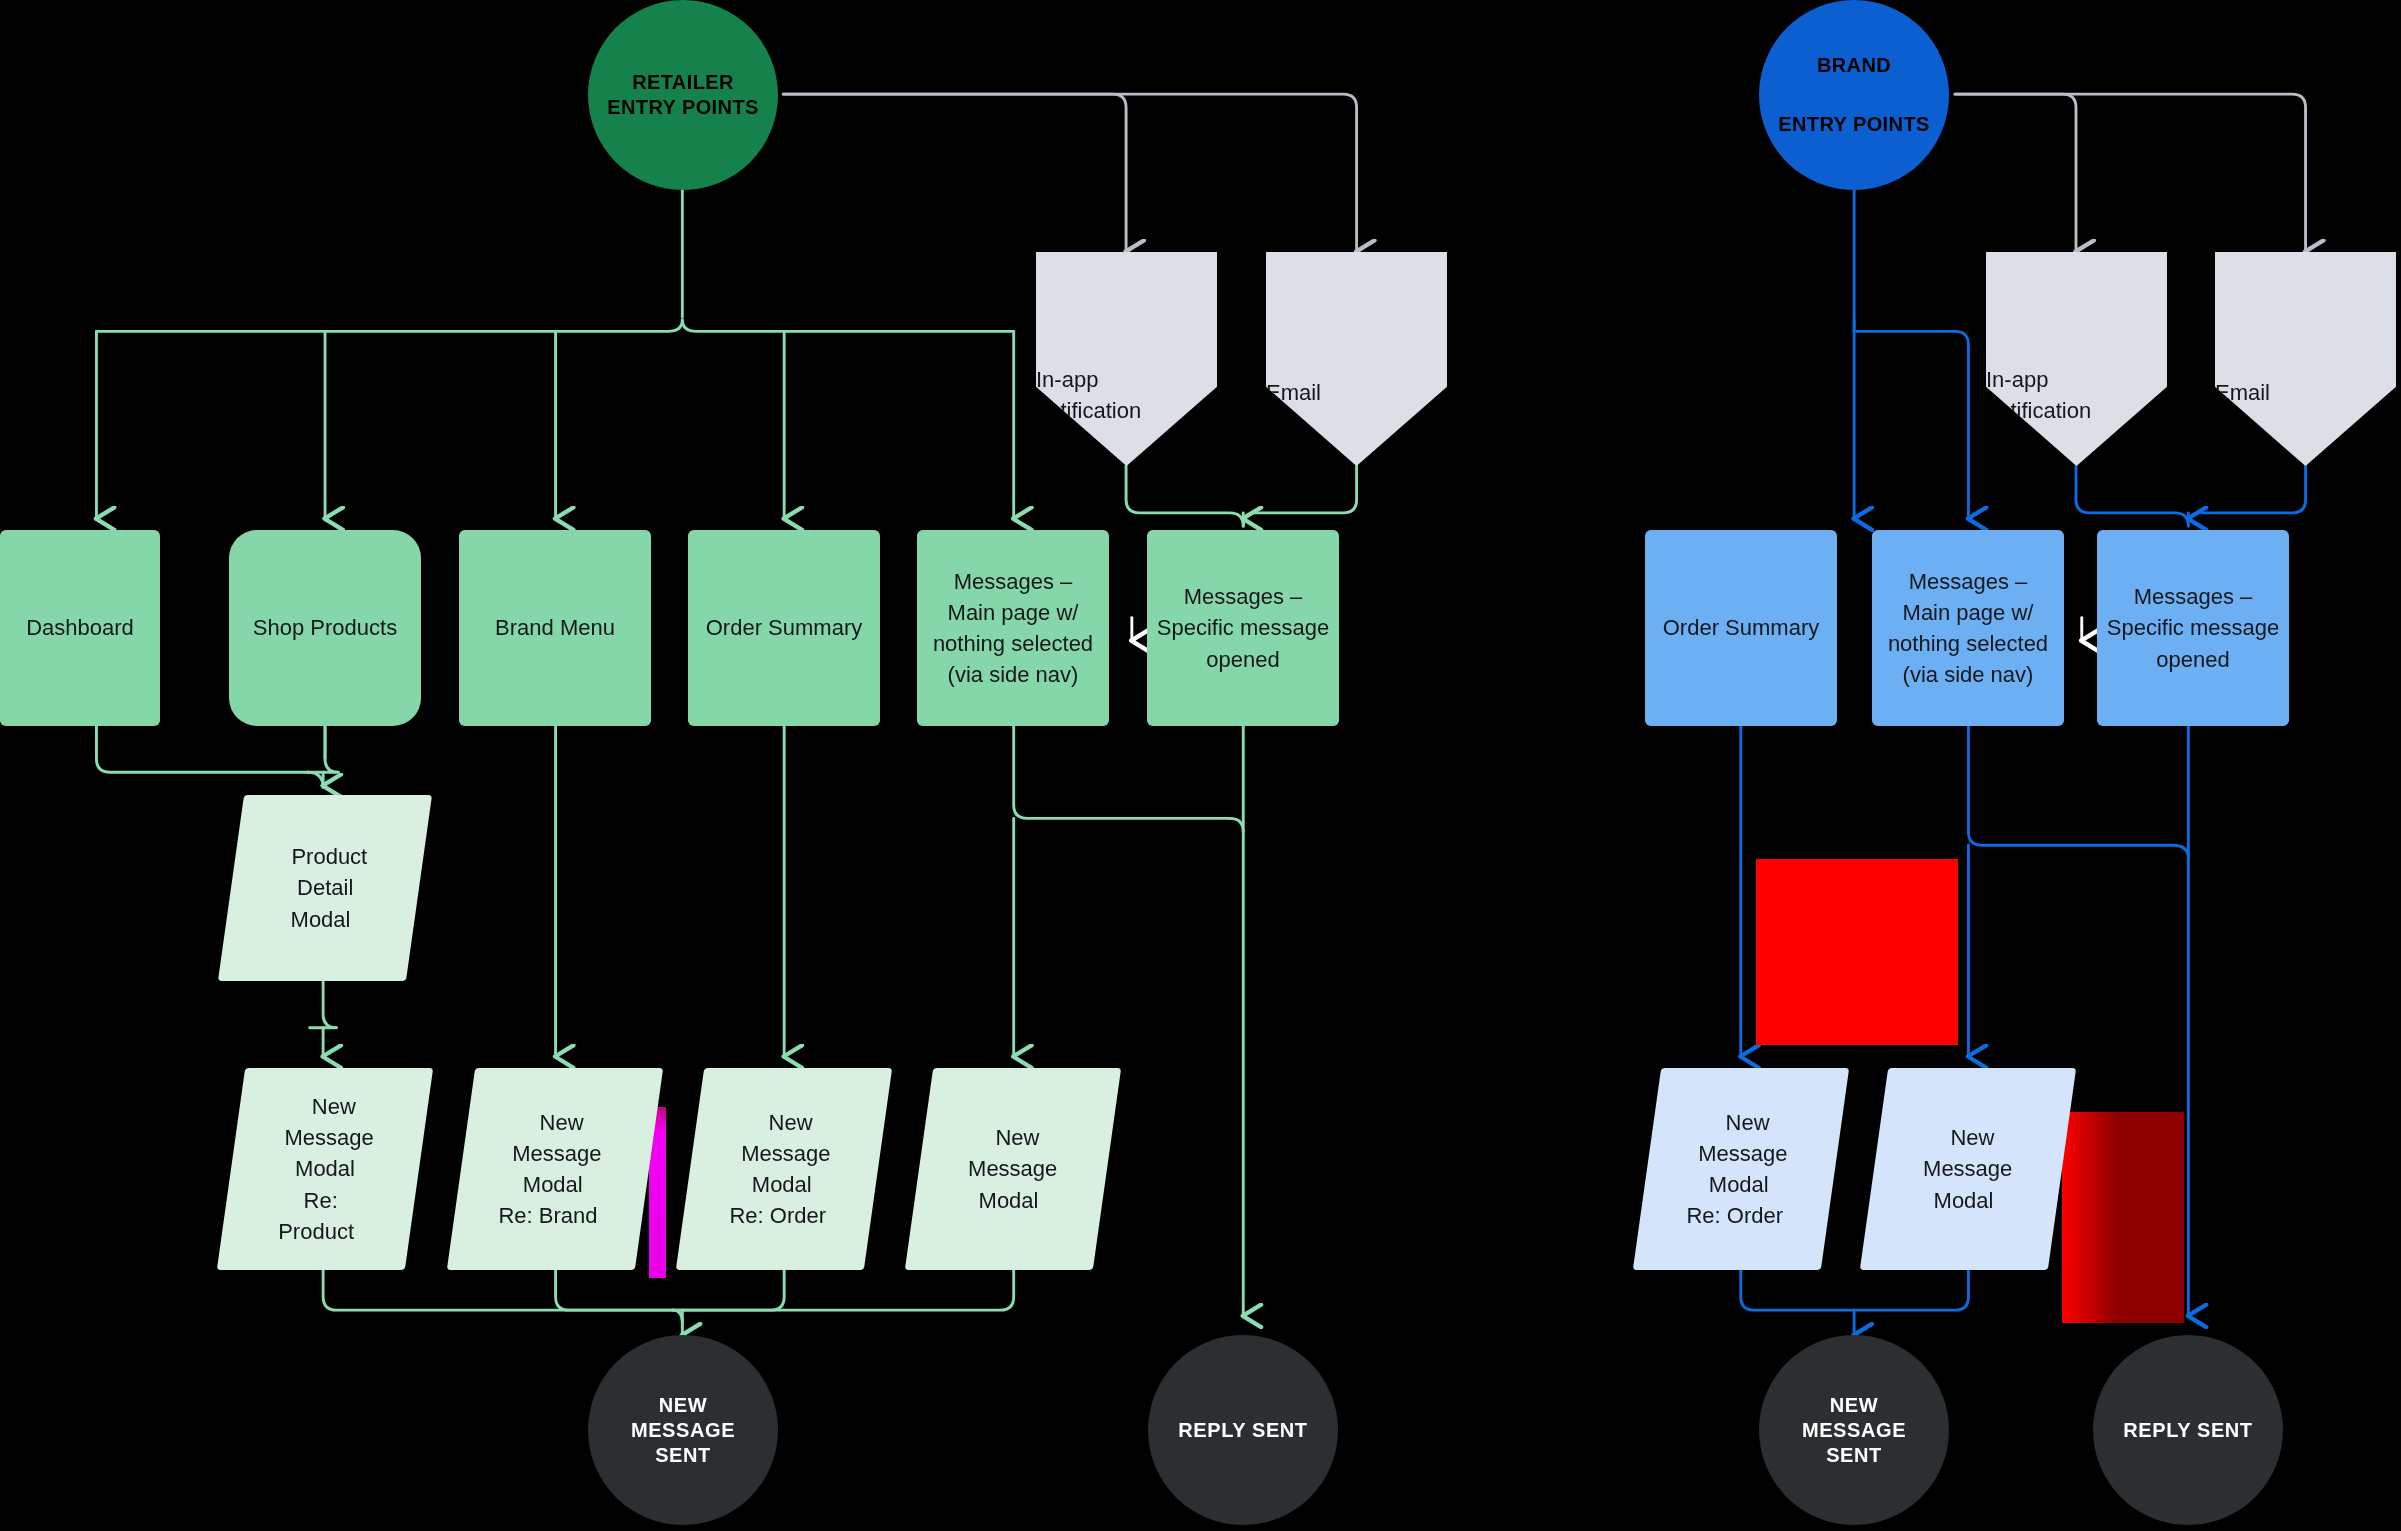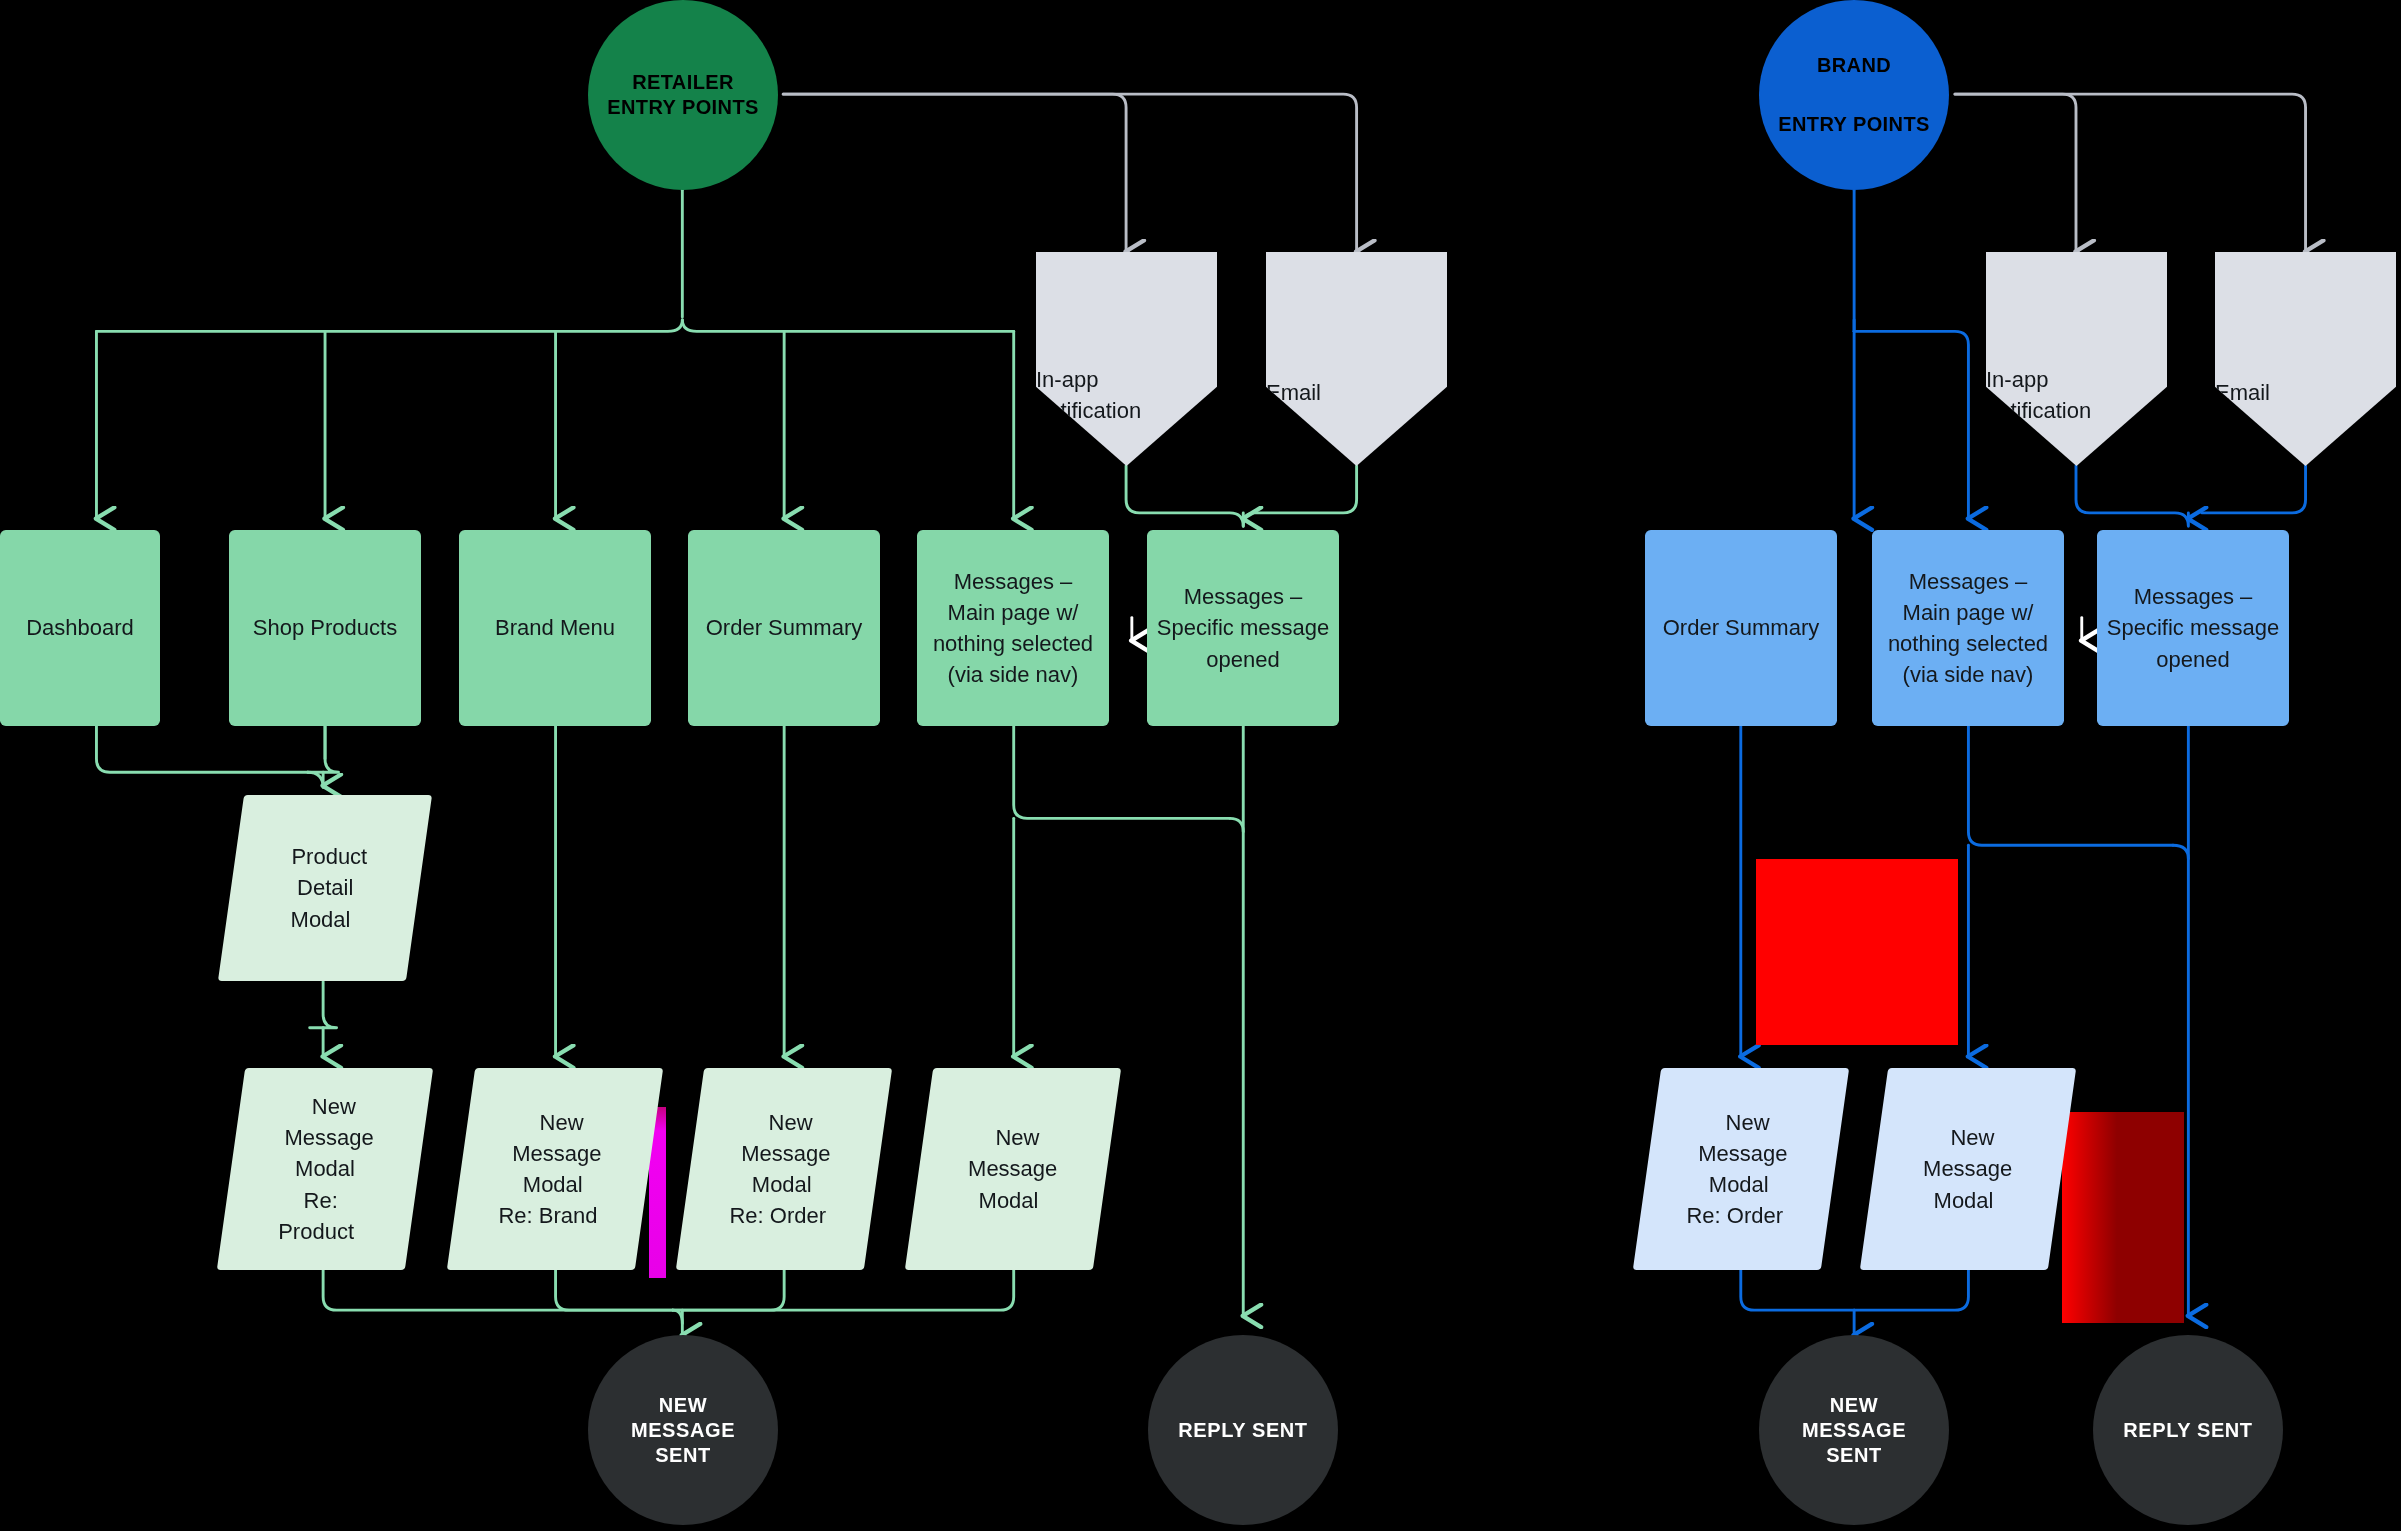--- a/index.html
+++ b/index.html
@@ -162,21 +162,21 @@
     <span>In-app</span>
     <span>notification</span>
   </div>
   <div class="node shield" style="left:1266px;top:252px;width:181px;height:214px;flex-direction:column;padding-top:69px;">
     <span>Email</span>
   </div>
 
   <div class="node rect rect-green" style="left:0px;top:530px;width:160px;height:196px;flex-direction:column;">
     <span>Dashboard</span>
   </div>
-  <div class="node rect rect-green" style="left:229px;top:530px;width:192px;height:196px;flex-direction:column;">
+  <div class="node rect rect-green" style="left:229px;top:530px;width:192px;height:196px;flex-direction:column;border-radius:28px;">
     <span>Shop Products</span>
   </div>
   <div class="node rect rect-green" style="left:459px;top:530px;width:192px;height:196px;flex-direction:column;">
     <span>Brand Menu</span>
   </div>
   <div class="node rect rect-green" style="left:688px;top:530px;width:192px;height:196px;flex-direction:column;">
     <span>Order Summary</span>
   </div>
   <div class="node rect rect-green" style="left:917px;top:530px;width:192px;height:196px;flex-direction:column;">
     <span>Messages –</span>

